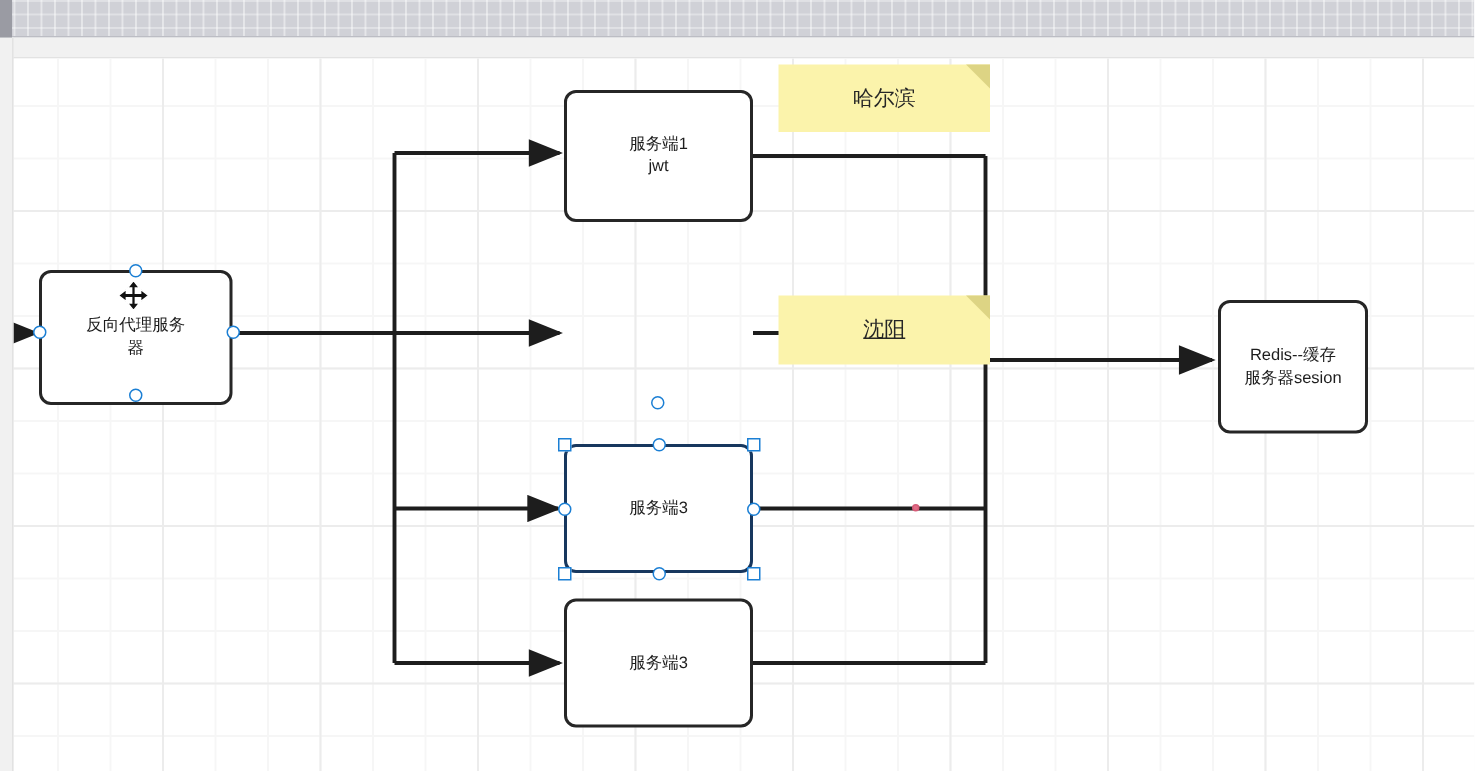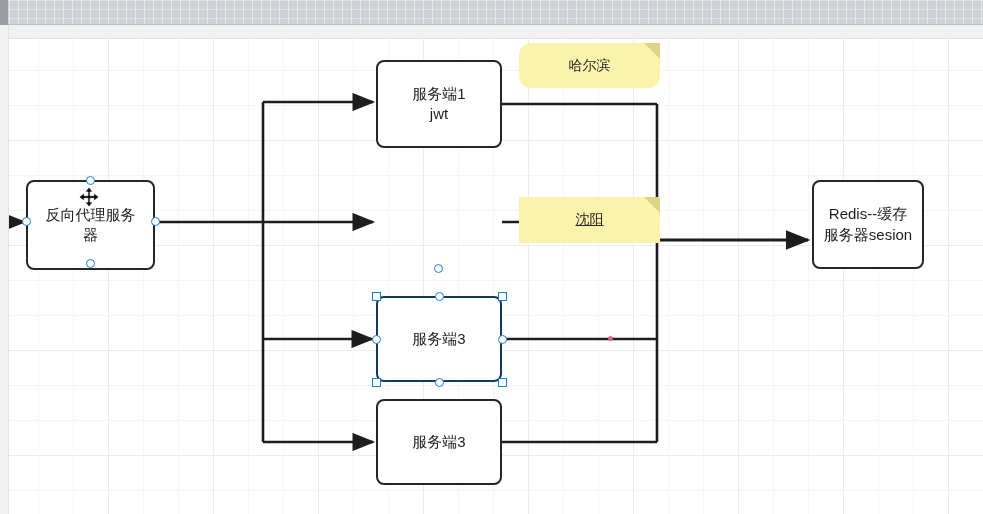--- a/index.html
+++ b/index.html
@@ -79,21 +79,21 @@
     position: absolute;
     box-sizing: border-box;
     background: #ffffff;
     border: 2px solid #262626;
     border-radius: 8px;
     display: flex;
     align-items: center;
     justify-content: center;
     text-align: center;
     color: #1d1d1d;
-    font-size: 15px;
+    font-size: 11px;
     line-height: 1.35;
     z-index: 3;
   }
   .node.selected {
     border-color: #17375e;
     z-index: 4;
   }
   .node-label { white-space: pre-line; }
 
   
@@ -202,21 +202,21 @@
     </g>
     <g>
       <path d="M657,104 L657,442" stroke="#1d1d1d" stroke-width="2.6" fill="none"></path>
     </g>
 
     <g>
       <path d="M657,240 L808,240" stroke="#1d1d1d" stroke-width="2.8" fill="none" marker-end="url(#arrow)"></path>
     </g>
   </svg>
 
-  <div class="note" id="note-0" style="left: 519px; top: 43px; width: 141px; height: 45px; border-radius: 12px;">
+  <div class="note" id="note-0" style="left: 519px; top: 43px; width: 141px; height: 45px;">
     <span class="fold"></span>
     <span>哈尔滨</span>
   </div>
   <div class="note" id="note-1" style="left: 519px; top: 197px; width: 141px; height: 46px; text-decoration: underline;">
     <span class="fold"></span>
     <span>沈阳</span>
   </div>
 
   <div class="node" id="node-0" style="left: 26px; top: 180px; width: 129px; height: 90px;">
     <span class="node-label">反向代理服务
@@ -225,21 +225,21 @@
   <div class="node" id="node-1" style="left: 376px; top: 60px; width: 126px; height: 88px;">
     <span class="node-label">服务端1
 jwt</span>
   </div>
   <div class="node selected" id="node-3" style="left: 376px; top: 296px; width: 126px; height: 86px;">
     <span class="node-label">服务端3</span>
   </div>
   <div class="node" id="node-4" style="left: 376px; top: 399px; width: 126px; height: 86px;">
     <span class="node-label">服务端3</span>
   </div>
-  <div class="node" id="node-5" style="left: 812px; top: 180px; width: 112px; height: 89px;">
+  <div class="node" id="node-5" style="left: 812px; top: 200px; width: 100px; height: 89px;">
     <span class="node-label">Redis--缓存
 服务器sesion</span>
   </div>
 
   <div class="layer" id="handle-layer">
       <div class="handle circle" style="left: 86px; top: 175.5px;"></div>
       <div class="handle circle" style="left: 86px; top: 258.5px;"></div>
       <div class="handle circle" style="left: 21.5px; top: 217px;"></div>
       <div class="handle circle" style="left: 150.5px; top: 217px;"></div>
       <div class="handle square" style="left: 371.5px; top: 291.5px;"></div>

